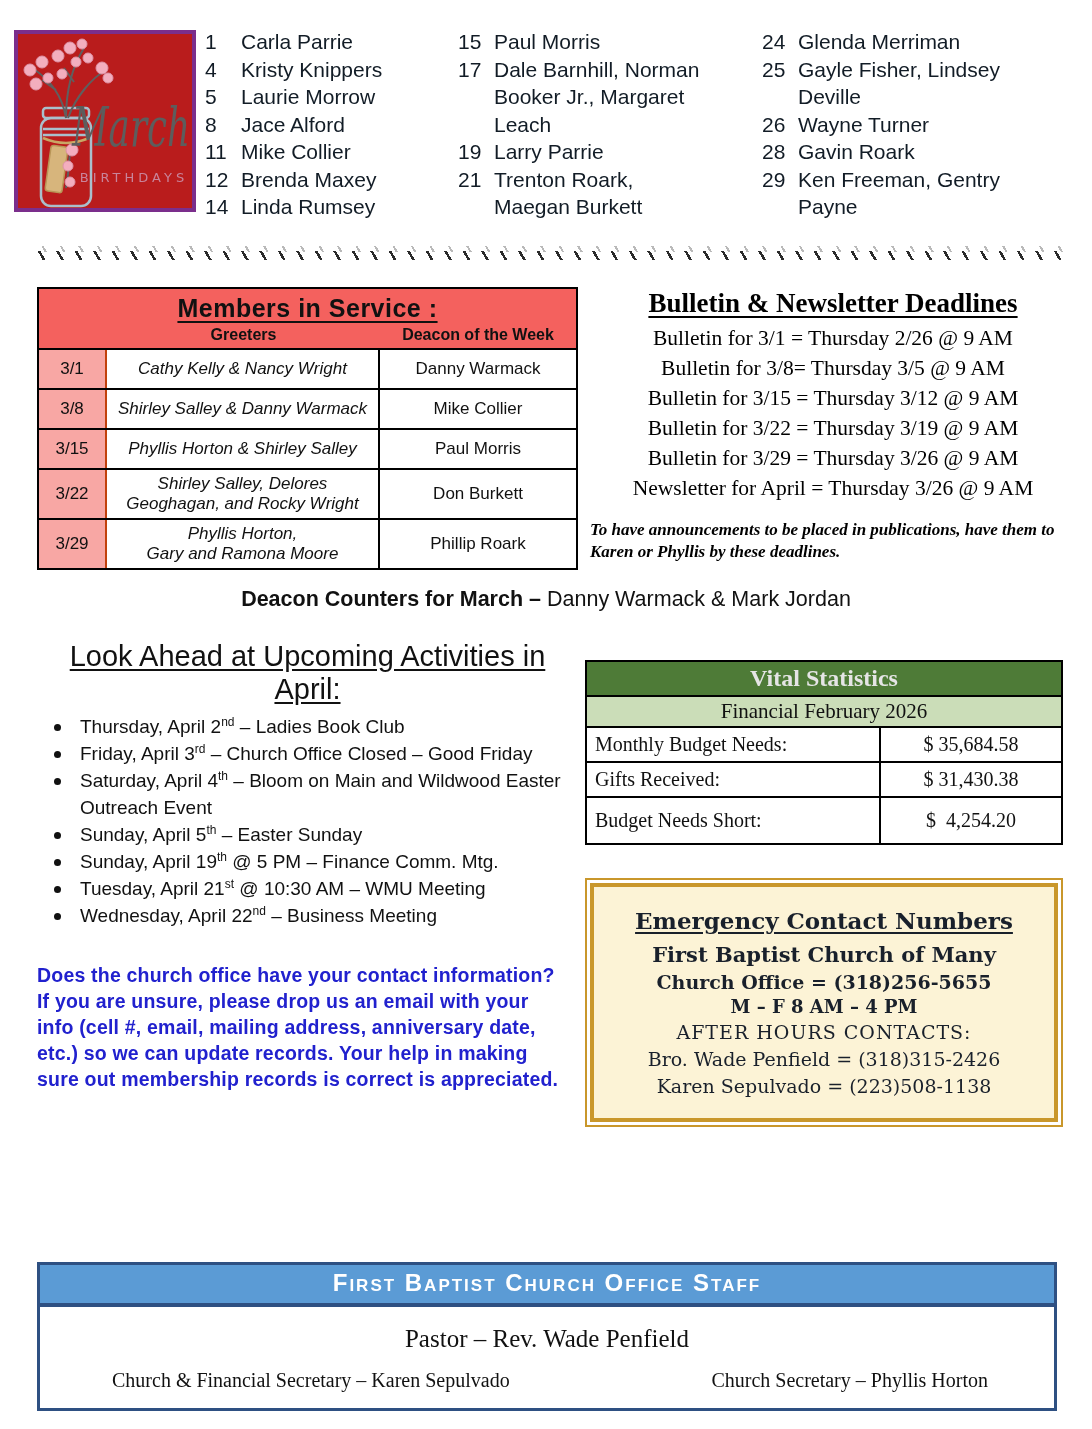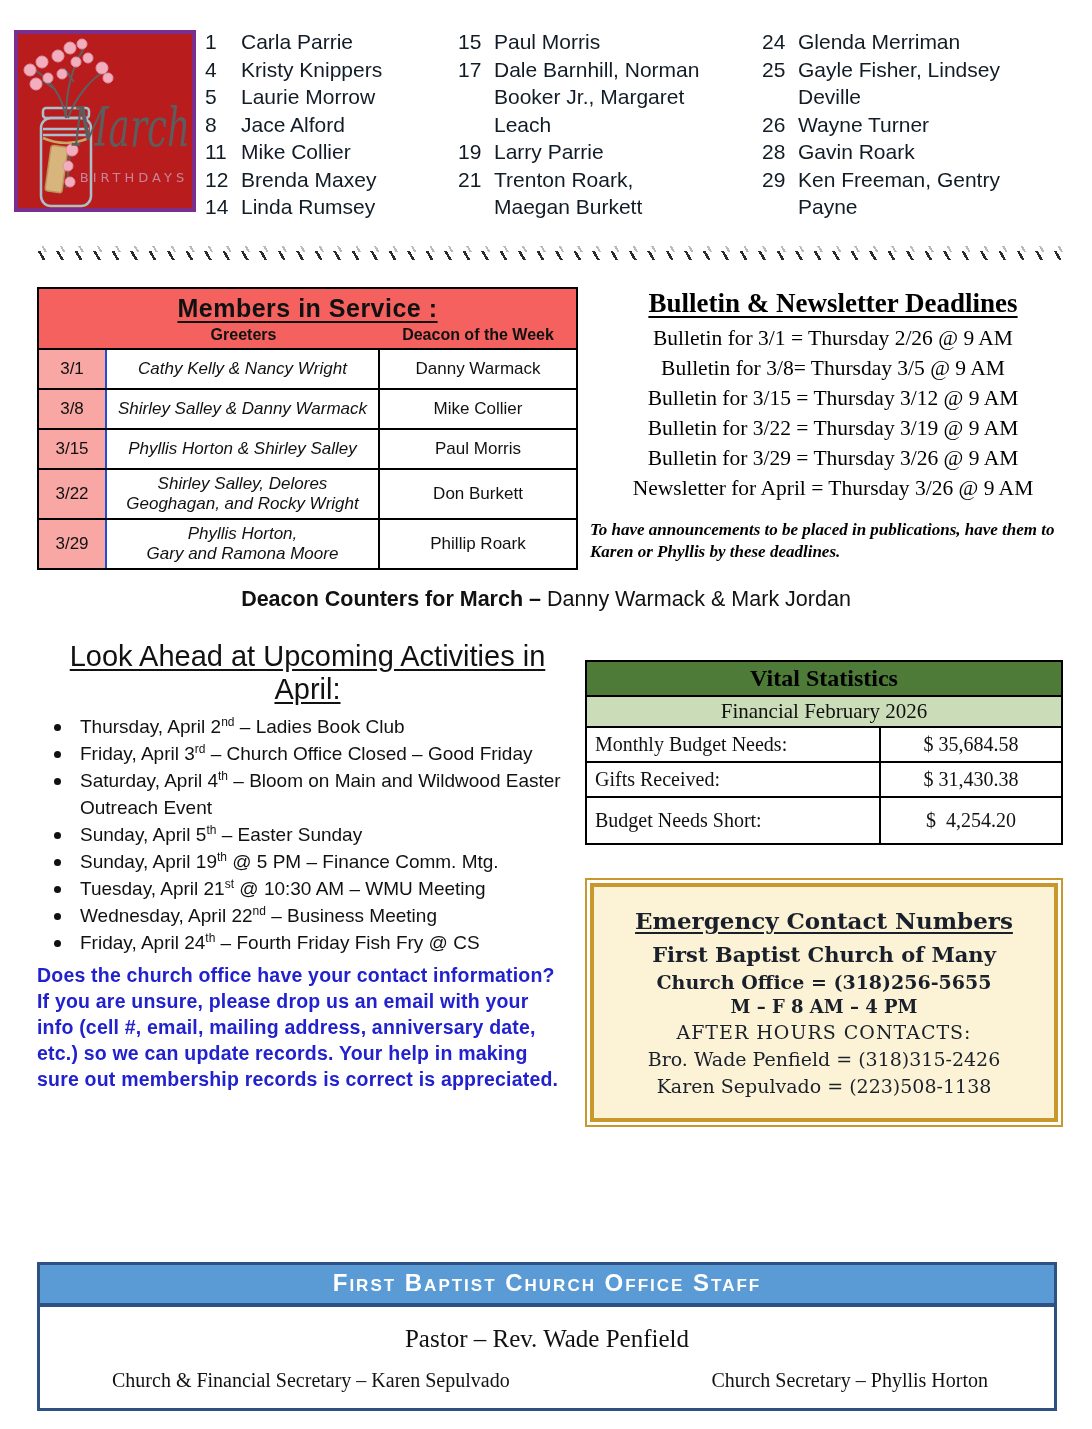--- a/index.html
+++ b/index.html
@@ -30,21 +30,21 @@
   
   .members { position:absolute; left:37px; top:287px; width:541px; border:2px solid #000; }
   .mt-head { background:#F4615E; text-align:center; padding:5px 0 4px; }
   .mt-title { display:inline-block; font-size:25px; font-weight:bold; letter-spacing:.5px;
               text-decoration:underline; text-underline-offset:4px; color:#111; }
   .mt-sub { display:grid; grid-template-columns:68px 273px auto; margin-top:3px; }
   .mt-sub div { font-weight:bold; font-size:16px; color:#111; }
   .mt-body .mt-row { display:grid; grid-template-columns:68px 273px auto; border-top:2px solid #000; }
   .mt-cell { display:flex; align-items:center; justify-content:center; text-align:center;
              font-size:17px; color:#111; padding:3px 6px; }
-  .mt-date { background:#F8A7A4; border-right:2px solid #1d4ed8; }
+  .mt-date { background:#F8A7A4; border-right:2px solid #c2410c; }
   .mt-greeters { font-style:italic; border-right:2px solid #000; white-space:pre-line; }
   .mt-row.h40 { min-height:40px; } .mt-row.h50 { min-height:50px; }
 
   
   .deadlines { position:absolute; left:590px; top:288px; width:486px; font-family:"Liberation Serif", serif; color:#000; }
   .dl-title { text-align:center; font-size:27px; font-weight:bold;
               text-decoration:underline; text-underline-offset:4px; margin-bottom:4px; }
   .dl-line { text-align:center; font-size:21.5px; line-height:30px; }
   .dl-note { margin-top:16px; font-size:17px; font-weight:bold; font-style:italic; line-height:22px; }
 
@@ -57,21 +57,21 @@
   .la-title { text-align:center; font-size:29px; text-decoration:underline; text-underline-offset:3px; margin-bottom:7px; }
   .la-list { list-style:none; }
   .la-list li { position:relative; padding-left:40px; font-size:19px; line-height:27px; }
   .la-list li::before { content:""; position:absolute; left:14px; top:11px; width:7px; height:7px;
                         border-radius:50%; background:#111; }
   sup { font-size:12px; vertical-align:super; line-height:0; }
 
   
   .vitals { position:absolute; left:585px; top:660px; width:478px; border:2px solid #000;
             font-family:"Liberation Serif", serif; }
-  .vs-head { background:#4E7B37; color:#000000; text-align:center; font-size:24px; font-weight:bold; padding:3px 0; }
+  .vs-head { background:#4E7B37; color:#e5e5e5; text-align:center; font-size:24px; font-weight:bold; padding:3px 0; }
   .vs-sub { background:#CBDDB8; color:#111; text-align:center; font-size:21px; padding:2px 0; border-top:2px solid #000; }
   .vs-row { display:grid; grid-template-columns:62% 38%; border-top:2px solid #000; }
   .vs-label { font-size:20px; color:#111; padding:5px 2px 5px 8px; border-right:2px solid #000; }
   .vs-value { font-size:20px; color:#111; display:flex; align-items:center; justify-content:center; white-space:pre; }
   .vs-row.tall .vs-label, .vs-row.tall .vs-value { padding-top:11px; padding-bottom:11px; }
 
   
   .bluenote { position:absolute; left:37px; top:962px; width:528px; color:#2121CE;
               font-size:19.5px; font-weight:bold; line-height:26px; letter-spacing:.2px; }
 
@@ -284,21 +284,20 @@
   <div class="lookahead">
     <div class="la-title">Look Ahead at Upcoming Activities in April:</div>
     <ul class="la-list">
       <li><span>Thursday, April 2</span><sup>nd</sup><span> – Ladies Book Club</span></li>
       <li><span>Friday, April 3</span><sup>rd</sup><span> – Church Office Closed – Good Friday</span></li>
       <li><span>Saturday, April 4</span><sup>th</sup><span> – Bloom on Main and Wildwood Easter Outreach Event</span></li>
       <li><span>Sunday, April 5</span><sup>th</sup><span> – Easter Sunday</span></li>
       <li><span>Sunday, April 19</span><sup>th</sup><span> @ 5 PM – Finance Comm. Mtg.</span></li>
       <li><span>Tuesday, April 21</span><sup>st</sup><span> @ 10:30 AM – WMU Meeting</span></li>
       <li><span>Wednesday, April 22</span><sup>nd</sup><span> – Business Meeting</span></li>
-      <li><span>Friday, April 24</span><sup>th</sup><span> – Fourth Friday Fish Fry @ CS</span></li>
     </ul>
   </div>
 
   <div class="vitals">
     <div class="vs-head">Vital Statistics</div>
     <div class="vs-sub">Financial February 2026</div>
     <div class="vs-row">
       <div class="vs-label">Monthly Budget Needs:</div>
       <div class="vs-value">$ 35,684.58</div>
     </div>

